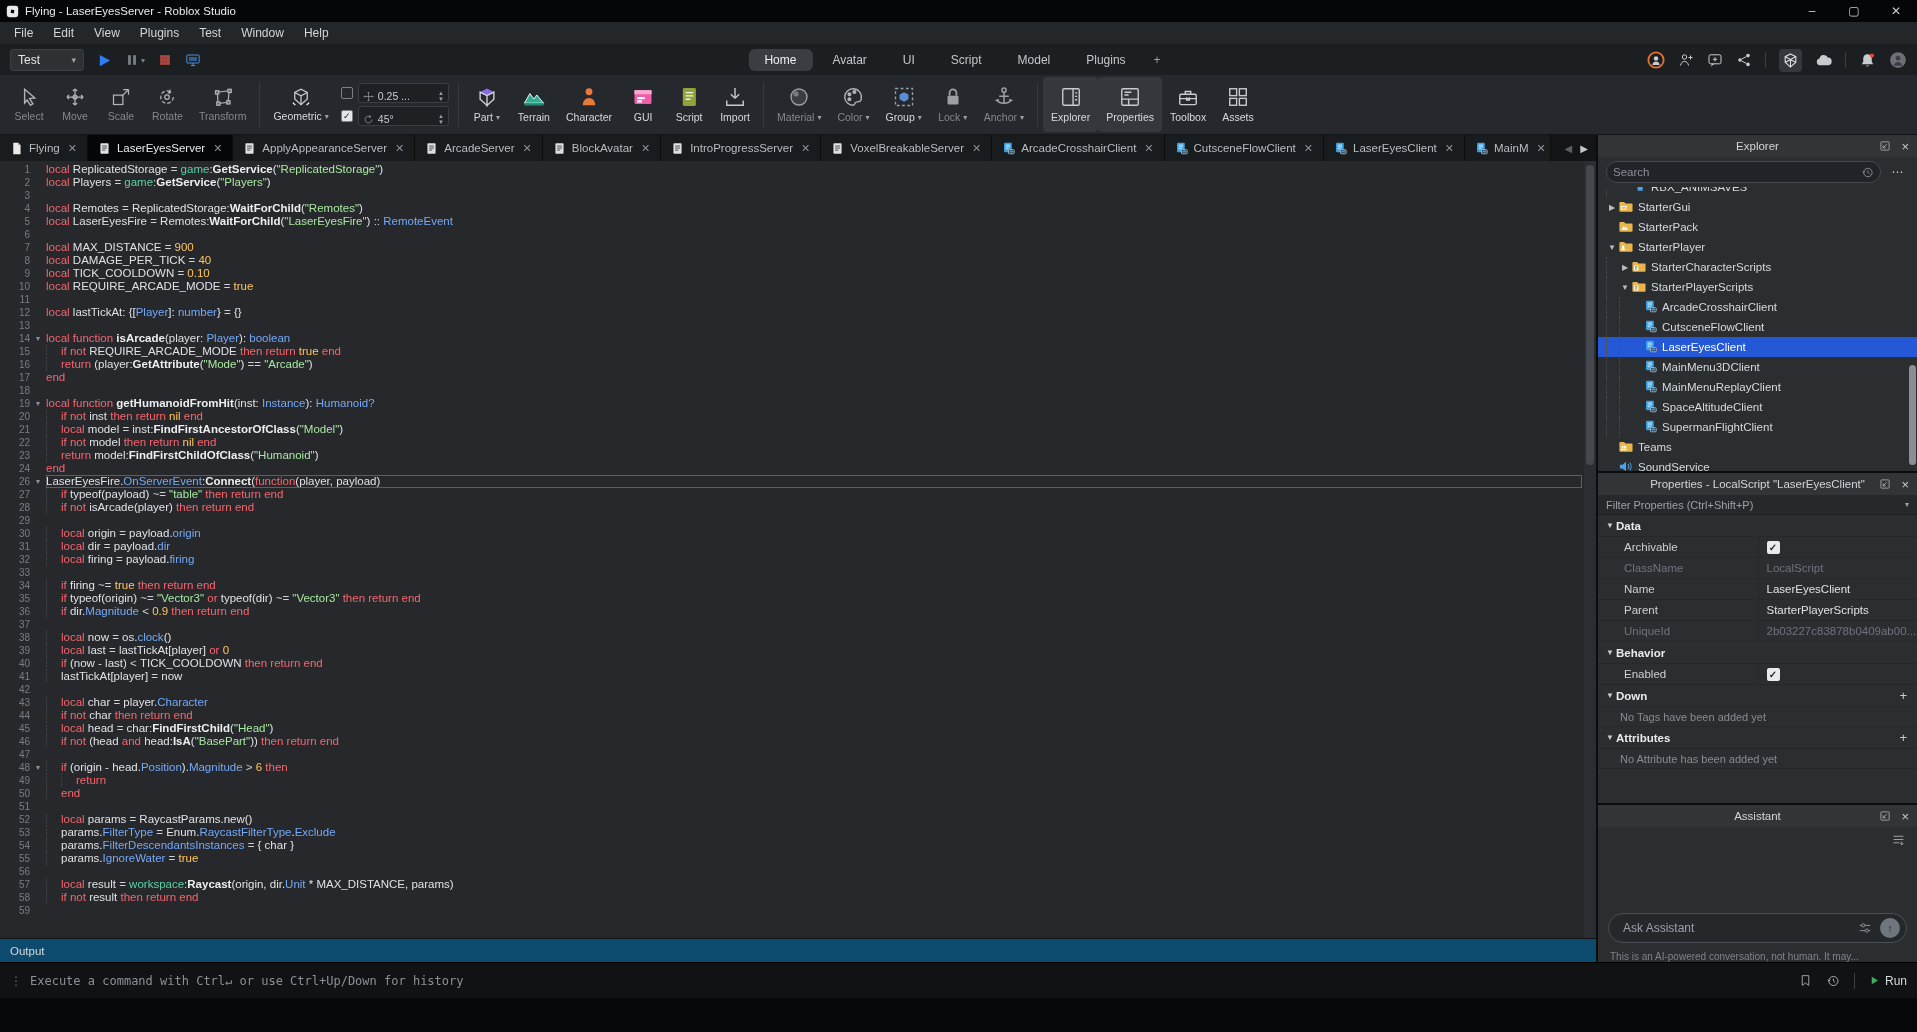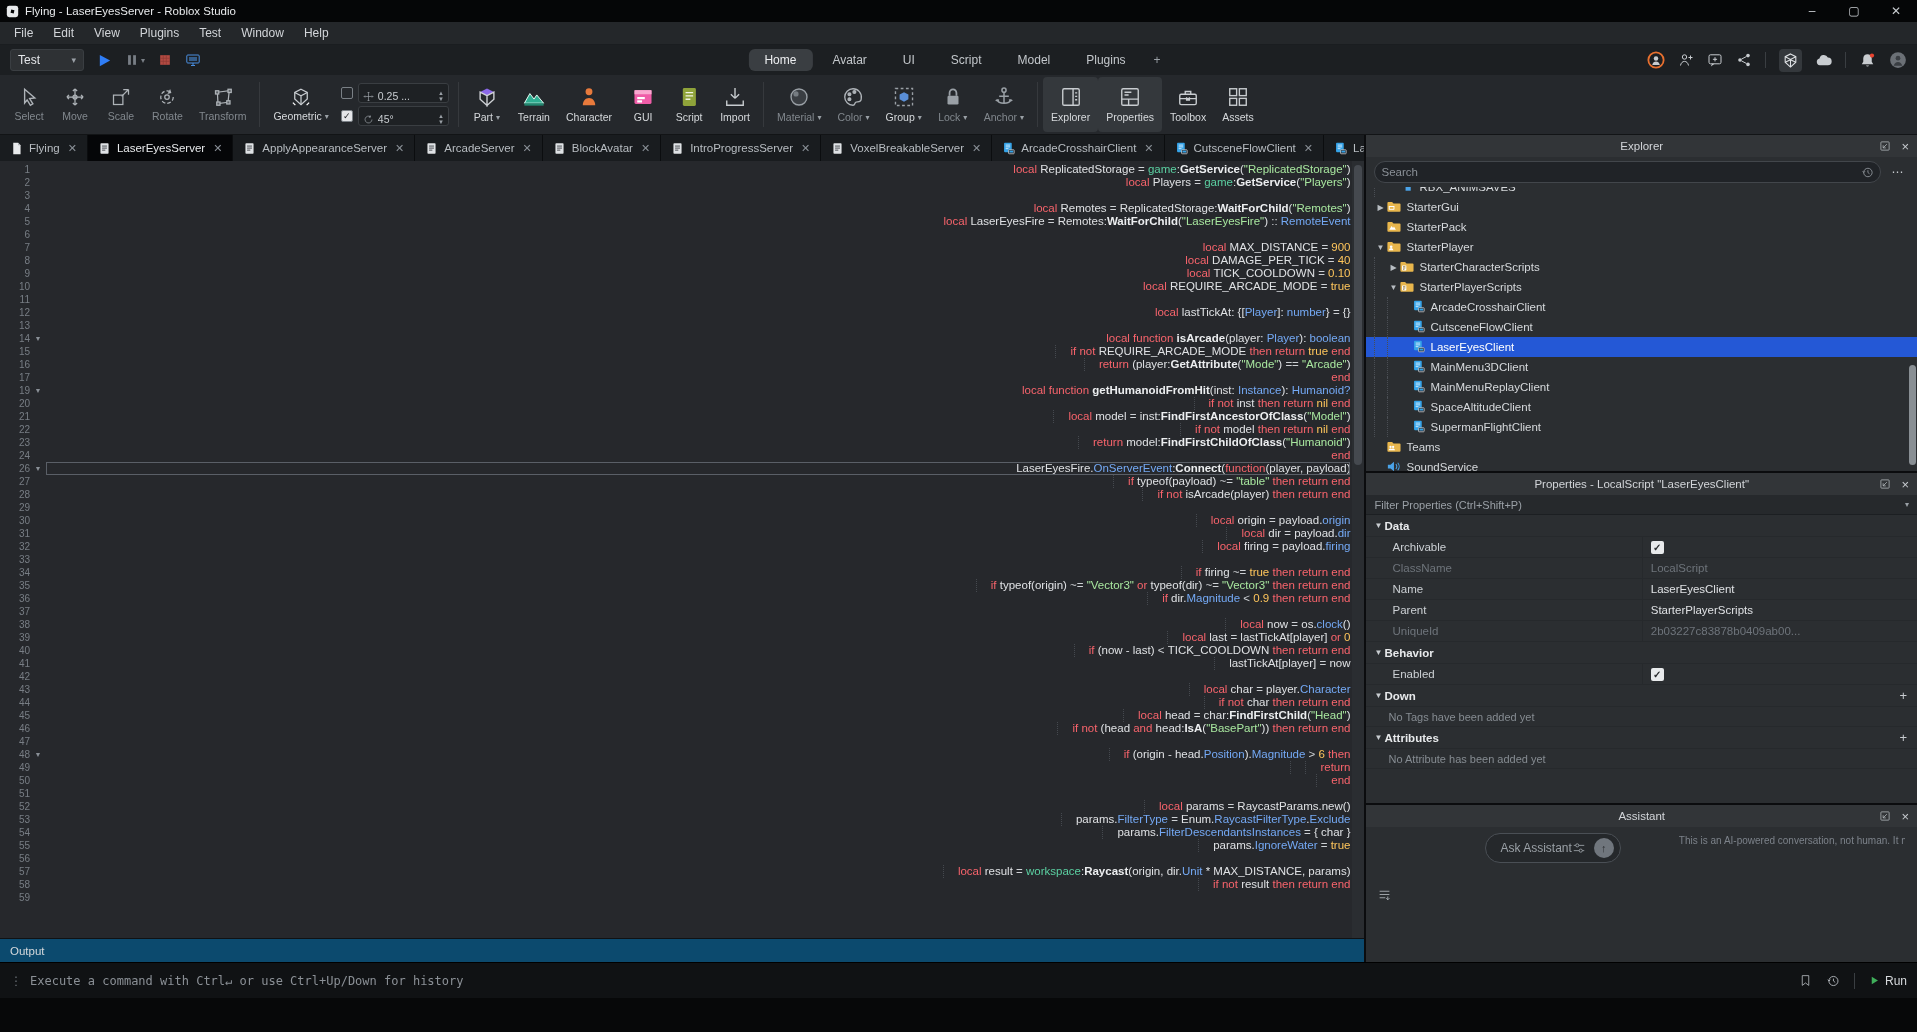--- a/index.html
+++ b/index.html
@@ -54,21 +54,21 @@
   .etab .x{color:#8a9097;font-size:11px;margin-left:2px;}
   .etab.clip{max-width:86px;overflow:hidden;}
   #tabscroll{margin-left:auto;display:flex;align-items:center;gap:8px;padding:0 8px;background:#121416;font-size:10px;}
   
   #editor{flex:1 1 auto;position:relative;background:#26282c;overflow:hidden;font-size:11.5px;line-height:13px;}
   #code{position:absolute;inset:2px 14px 0 0;}
   .cl{display:flex;height:13px;position:relative;white-space:pre;}
   .cl .gut{flex:0 0 46px;display:flex;align-items:center;}
   .cl .num{flex:0 0 30px;text-align:right;color:#787e85;font-size:10px;}
   .cl .fold{flex:0 0 16px;text-align:center;color:#8a9097;font-size:7px;}
-  .cl .src{flex:1 1 auto;display:flex;align-items:center;justify-content:flex-end;}
+  .cl .src{flex:1 1 auto;display:flex;align-items:center;}
   .cl.cur .src{outline:1px solid #5a5f67;outline-offset:-1px;}
   .ig{display:inline-block;width:15px;height:13px;border-left:1px dotted #45494f;}
   .tk-k{color:#f8646c}.tk-d{color:#dfe1e4}.tk-o{color:#cfd2d6}.tk-s{color:#a8e79f}
   .tk-n{color:#ffc65c}.tk-t{color:#74a9f5}.tk-p{color:#74a9f5}.tk-g{color:#5bd0a2}
   .tk-m{color:#eceef0;font-weight:700}
   #edscroll{position:absolute;top:0;right:0;width:12px;bottom:0;background:#2a2d31;}
   #edthumb{position:absolute;top:4px;left:2px;right:2px;height:300px;background:#45494f;border-radius:4px;}
   
   #outputbar{height:24px;background:#0c4a6e;border-top:1px solid #101214;display:flex;align-items:center;padding-left:10px;font-size:11.5px;color:#d6d9dc;flex:0 0 auto;}
   
@@ -101,21 +101,21 @@
   .psec .nm{font-size:11.5px;font-weight:700;color:#e8eaec;}
   .psec .plus{margin-left:auto;padding-right:10px;color:#c8ccd0;font-size:13px;}
   .prow{height:21px;display:flex;border-bottom:1px solid #26292c;background:#2b2e31;font-size:11.5px;}
   .prow .pl{flex:0 0 50%;display:flex;align-items:center;padding-left:26px;color:#ccd0d4;}
   .prow .pv{flex:1;display:flex;align-items:center;padding-left:8px;color:#dfe1e4;border-left:1px solid #26292c;}
   .prow.dim .pl,.prow.dim .pv{color:#6e747b;}
   .pcheck{width:13px;height:13px;background:#e8eaec;border-radius:2px;display:flex;align-items:center;justify-content:center;font-size:10px;color:#26292c;font-weight:700;}
   .pnote{height:20px;display:flex;align-items:center;padding-left:22px;font-size:11px;color:#868c92;border-bottom:1px solid #26292c;}
   
   #assistant{flex:1 1 auto;border-bottom:none;}
-  #asst-body{flex:1;display:flex;flex-direction:row;overflow:hidden;gap:36px;}
+  #asst-body{flex:1;display:flex;flex-direction:column;overflow:hidden;}
   #asst-tools{display:flex;justify-content:flex-end;gap:12px;padding:6px 12px;color:#b8bdc2;}
   #asst-input{margin:6px 10px 0;height:30px;border:1px solid #4a4f55;background:#25282b;border-radius:15px;display:flex;align-items:center;padding:0 6px 0 14px;flex:0 0 auto;}
   #asst-input .ph{flex:1;font-size:12px;color:#9aa0a6;}
   #asst-send{width:20px;height:20px;border-radius:50%;background:#70767d;color:#2b2e31;display:flex;align-items:center;justify-content:center;font-size:11px;font-weight:700;margin-left:8px;}
   #asst-disc{margin:8px 12px 0;font-size:10px;color:#7c828a;white-space:nowrap;overflow:hidden;}
   
   #commandbar{height:36px;background:#101214;border-top:1px solid #000;display:flex;align-items:center;padding:0 10px;flex:0 0 auto;}
   #cmd-grip{color:#6b7076;font-size:12px;margin-right:8px;}
   #cmd-text{flex:1;font-family:"DejaVu Sans Mono",monospace;font-size:12px;color:#8b9096;}
   #cmd-right{display:flex;align-items:center;gap:14px;color:#b8bdc2;}
@@ -682,20 +682,24 @@
     <span class="fold"></span></span>
     <span class="src"><span class="ig"></span><span class="tk-k">if not </span><span class="tk-d">REQUIRE_ARCADE_MODE </span><span class="tk-k">then return </span><span class="tk-n">true</span><span class="tk-k"> end</span></span></div>
             <div class="cl">
     <span class="gut"><span class="num">16</span>
     <span class="fold"></span></span>
     <span class="src"><span class="ig"></span><span class="tk-k">return </span><span class="tk-d">(player:</span><span class="tk-m">GetAttribute</span><span class="tk-d">(</span><span class="tk-s">"Mode"</span><span class="tk-d">) </span><span class="tk-o">== </span><span class="tk-s">"Arcade"</span><span class="tk-d">)</span></span></div>
             <div class="cl">
     <span class="gut"><span class="num">17</span>
     <span class="fold"></span></span>
     <span class="src"><span class="tk-k">end</span></span></div>
+            <div class="cl">
+    <span class="gut"><span class="num">18</span>
+    <span class="fold"></span></span>
+    <span class="src"></span></div>
             <div class="cl">
     <span class="gut"><span class="num">19</span>
     <span class="fold">▼</span></span>
     <span class="src"><span class="tk-k">local function</span><span class="tk-m"> getHumanoidFromHit</span><span class="tk-d">(inst: </span><span class="tk-t">Instance</span><span class="tk-d">): </span><span class="tk-t">Humanoid?</span></span></div>
             <div class="cl">
     <span class="gut"><span class="num">20</span>
     <span class="fold"></span></span>
     <span class="src"><span class="ig"></span><span class="tk-k">if not </span><span class="tk-d">inst </span><span class="tk-k">then return </span><span class="tk-n">nil</span><span class="tk-k"> end</span></span></div>
             <div class="cl">
     <span class="gut"><span class="num">21</span>

